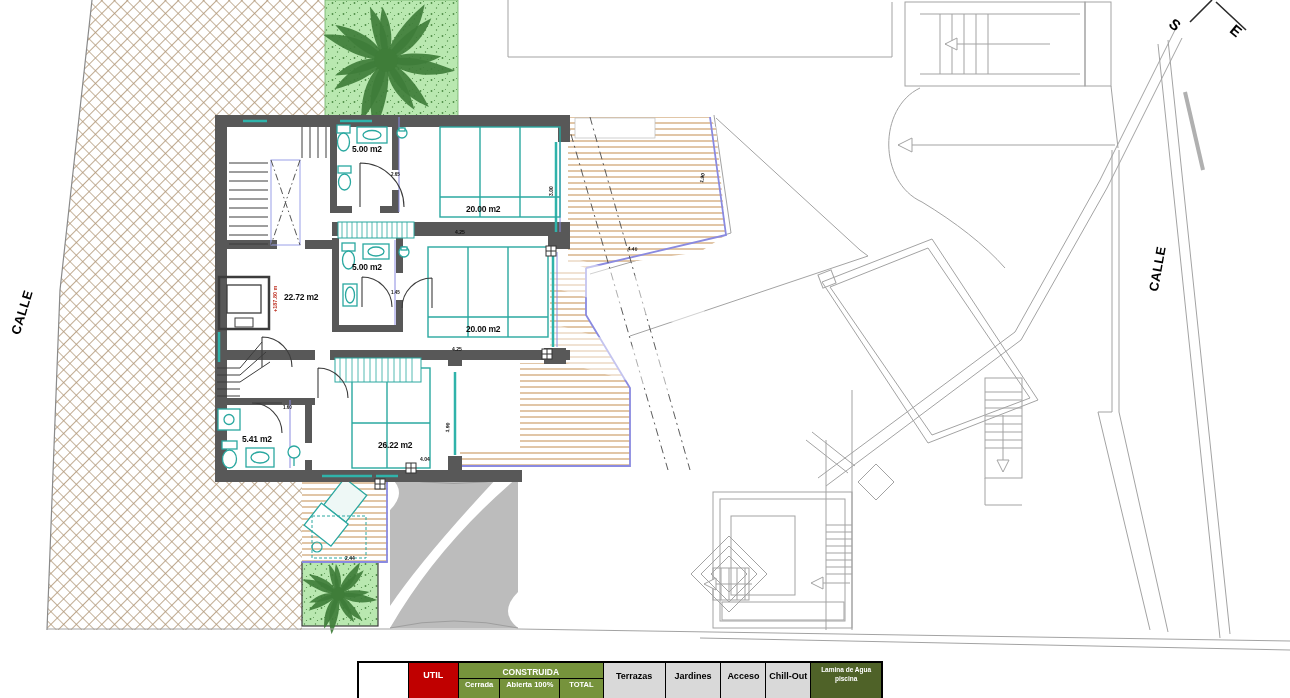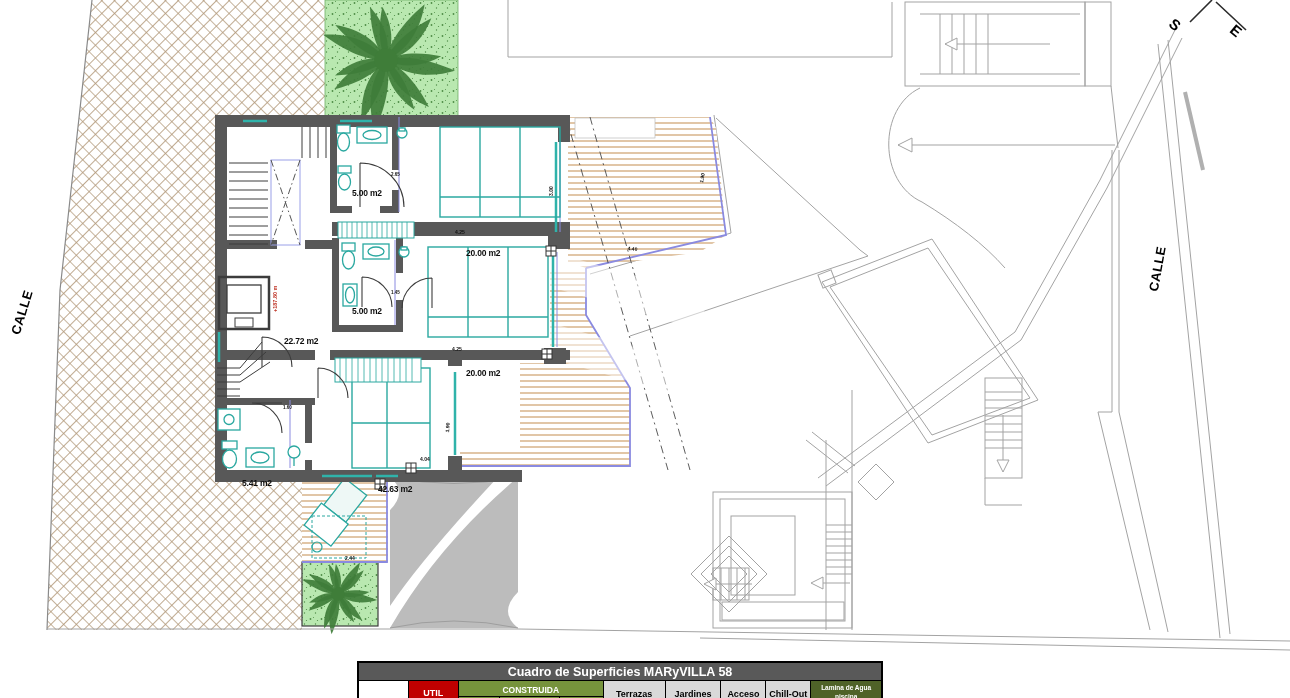--- a/index.html
+++ b/index.html
@@ -1,19 +1,19 @@
 <!DOCTYPE html>
 <html><head>
 <meta charset="utf-8">
 <style>
   html,body{margin:0;padding:0;background:#fff;}
   body{width:1290px;height:698px;position:relative;overflow:hidden;
        font-family:"Liberation Sans",sans-serif;}
   .lbl{position:absolute;font:bold 8.5px "Liberation Sans",sans-serif;color:#0d0d0d;
-       white-space:nowrap;letter-spacing:-0.2px;transform-origin:0 0;margin-top:44px;}
+       white-space:nowrap;letter-spacing:-0.2px;transform-origin:0 0;}
   .dim{position:absolute;font:bold 5px "Liberation Sans",sans-serif;color:#111;
        white-space:nowrap;transform-origin:0 0;}
   .street{position:absolute;font:bold 13px "Liberation Sans",sans-serif;color:#000;
        letter-spacing:0.5px;transform-origin:0 0;}
   .compass-letter{position:absolute;font:bold 15px "Liberation Sans",sans-serif;color:#000;
        transform-origin:50% 50%;}
   .level{position:absolute;font:bold 5.5px "Liberation Sans",sans-serif;color:#c0392b;
        white-space:nowrap;transform-origin:0 0;}
   
   .surf-table{position:absolute;left:357px;top:661px;width:526px;border:2px solid #000;
@@ -388,38 +388,37 @@
 
 <span class="compass-letter" style="left:1170px;top:16px;transform:rotate(40deg);">S</span>
 <span class="compass-letter" style="left:1231px;top:22px;transform:rotate(40deg);">E</span>
 
 <span class="lbl" style="left:352px;top:144px;">5.00 m2</span>
 <span class="lbl" style="left:466px;top:204px;">20.00 m2</span>
 <span class="lbl" style="left:284px;top:292px;">22.72 m2</span>
 <span class="lbl" style="left:352px;top:262px;">5.00 m2</span>
 <span class="lbl" style="left:466px;top:324px;">20.00 m2</span>
 <span class="lbl" style="left:242px;top:434px;text-align:center;">5.41 m2</span>
-<span class="lbl" style="left:378px;top:440px;">42.63 m2</span>
+<span class="lbl" style="left:378px;top:440px;">26.22 m2</span>
 
 <span class="level" style="left:272px;top:312px;transform:rotate(-90deg);">+187.80 m</span>
 
 <span class="dim" style="left:455px;top:229px;">4.25</span>
 <span class="dim" style="left:391px;top:172px;font-size:4.5px;">2.65</span>
 <span class="dim" style="left:548px;top:196px;transform:rotate(-90deg);">3.00</span>
 <span class="dim" style="left:452px;top:346px;">4.25</span>
 <span class="dim" style="left:391px;top:290px;font-size:4.5px;">1.45</span>
 <span class="dim" style="left:283px;top:405px;font-size:4.5px;">1.60</span>
 <span class="dim" style="left:420px;top:456px;">4.04</span>
 <span class="dim" style="left:345px;top:555px;">2.44</span>
 <span class="dim" style="left:628px;top:245px;transform:rotate(6deg);">4.40</span>
 <span class="dim" style="left:698px;top:182px;transform:rotate(-78deg);">1.90</span>
 <span class="dim" style="left:444px;top:432px;transform:rotate(-85deg);">1.90</span>
 
 <div class="surf-table">
-  <div class="surf-title">Cuadro de Superficies MARyVILLA 58</div>
   <div class="surf-row">
     <div class="surf-cell c-empty"></div>
     <div class="surf-cell c-util">UTIL</div>
     <div class="surf-cell c-cons">
       <div class="cons-top">CONSTRUIDA</div>
       <div class="cons-sub">
         <div class="sub-cerrada">Cerrada</div>
         <div class="sub-abierta">Abierta 100%</div>
         <div class="sub-total">TOTAL</div>
       </div>

